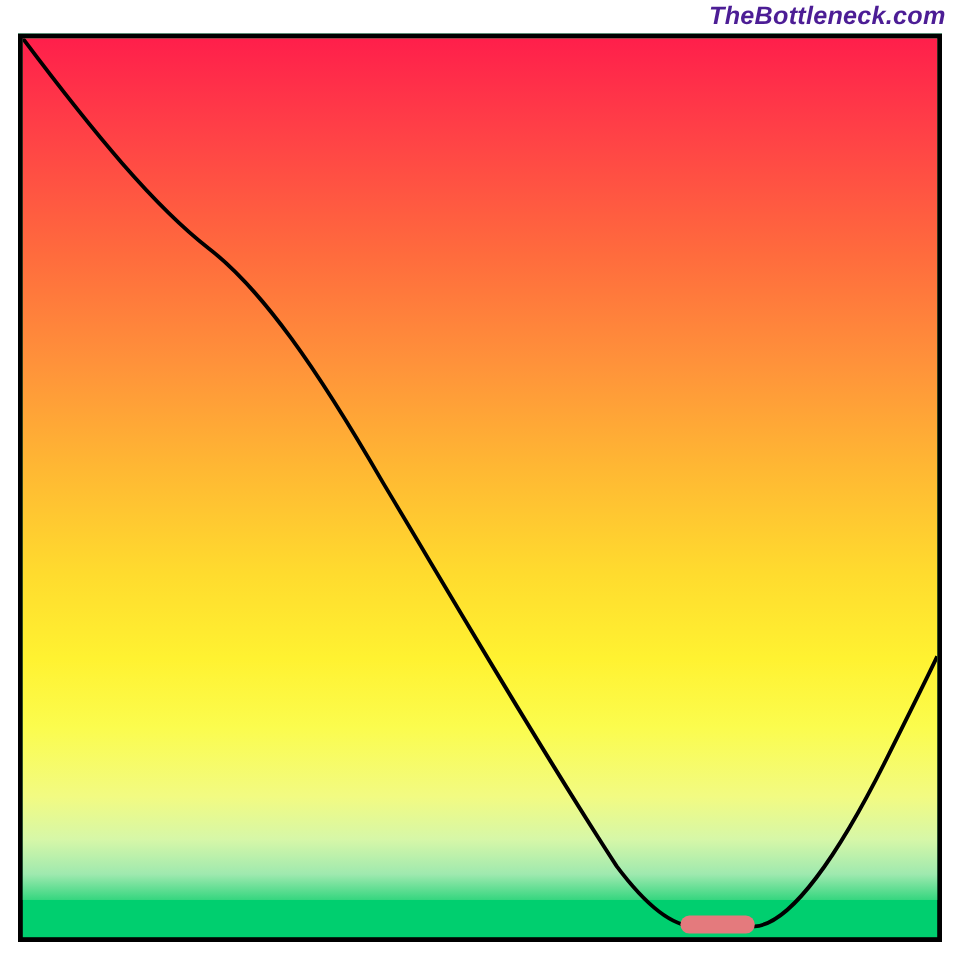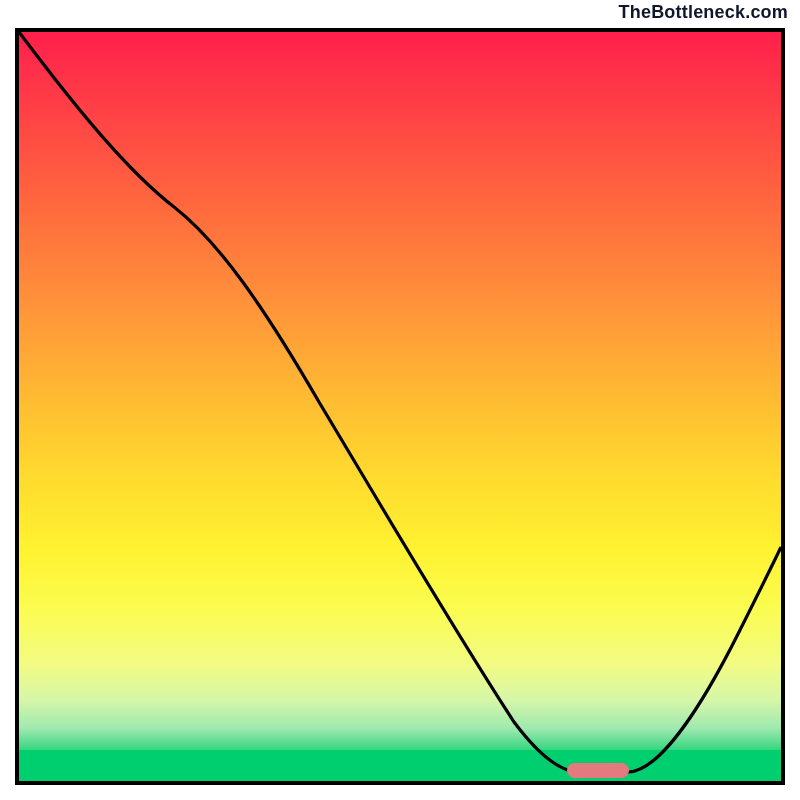--- a/index.html
+++ b/index.html
@@ -8,24 +8,25 @@
     height: 800px;
     background: #ffffff;
     font-family: Arial, Helvetica, sans-serif;
     position: relative;
     overflow: hidden;
   }
   .watermark {
     position: absolute;
     top: 2px;
     right: 12px;
-    font-size: 18px;
+    font-size: 21px;
     font-weight: 600;
-    color: #0f172a;
+    color: #4c1d95;
     letter-spacing: 0.2px;
+    font-style: italic;
   }
   .plot-frame {
     position: absolute;
     left: 15px;
     top: 28px;
     width: 770px;
     height: 757px;
     background: #00cf6f;
     border: 4px solid #000;
   }

